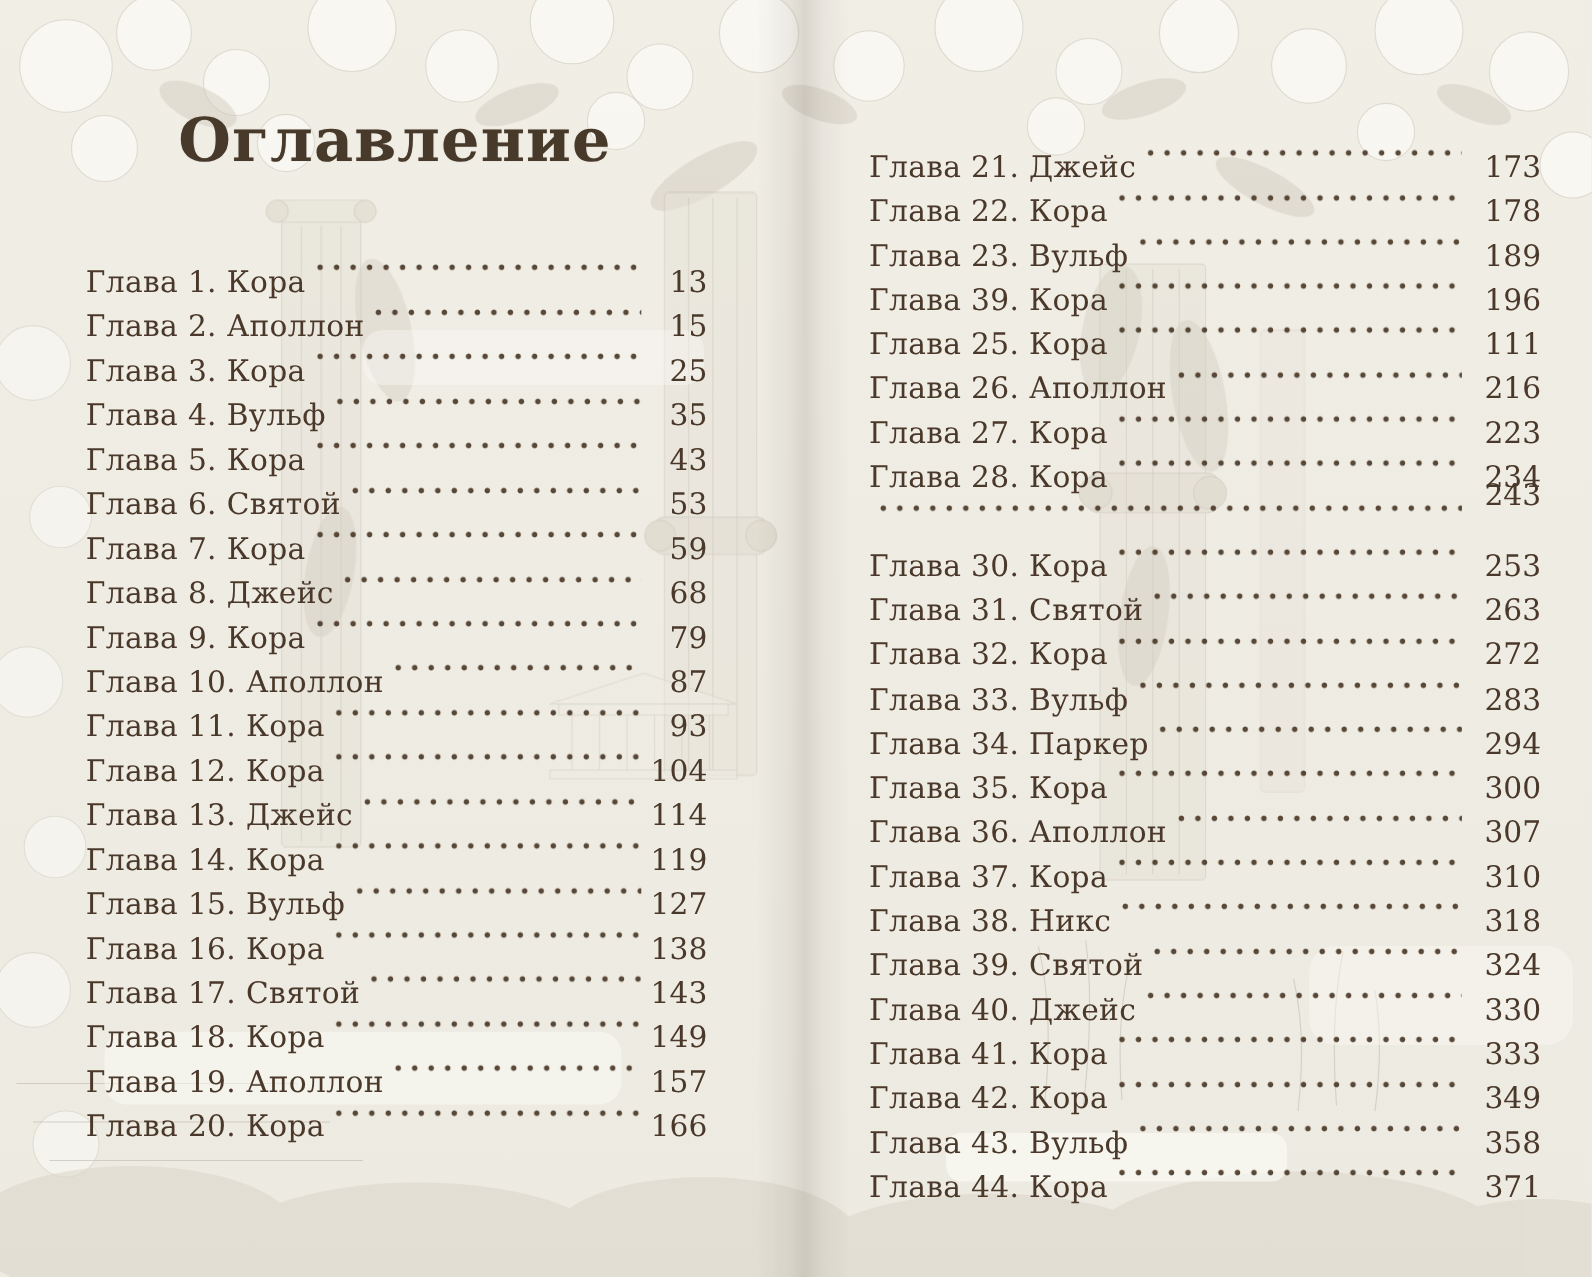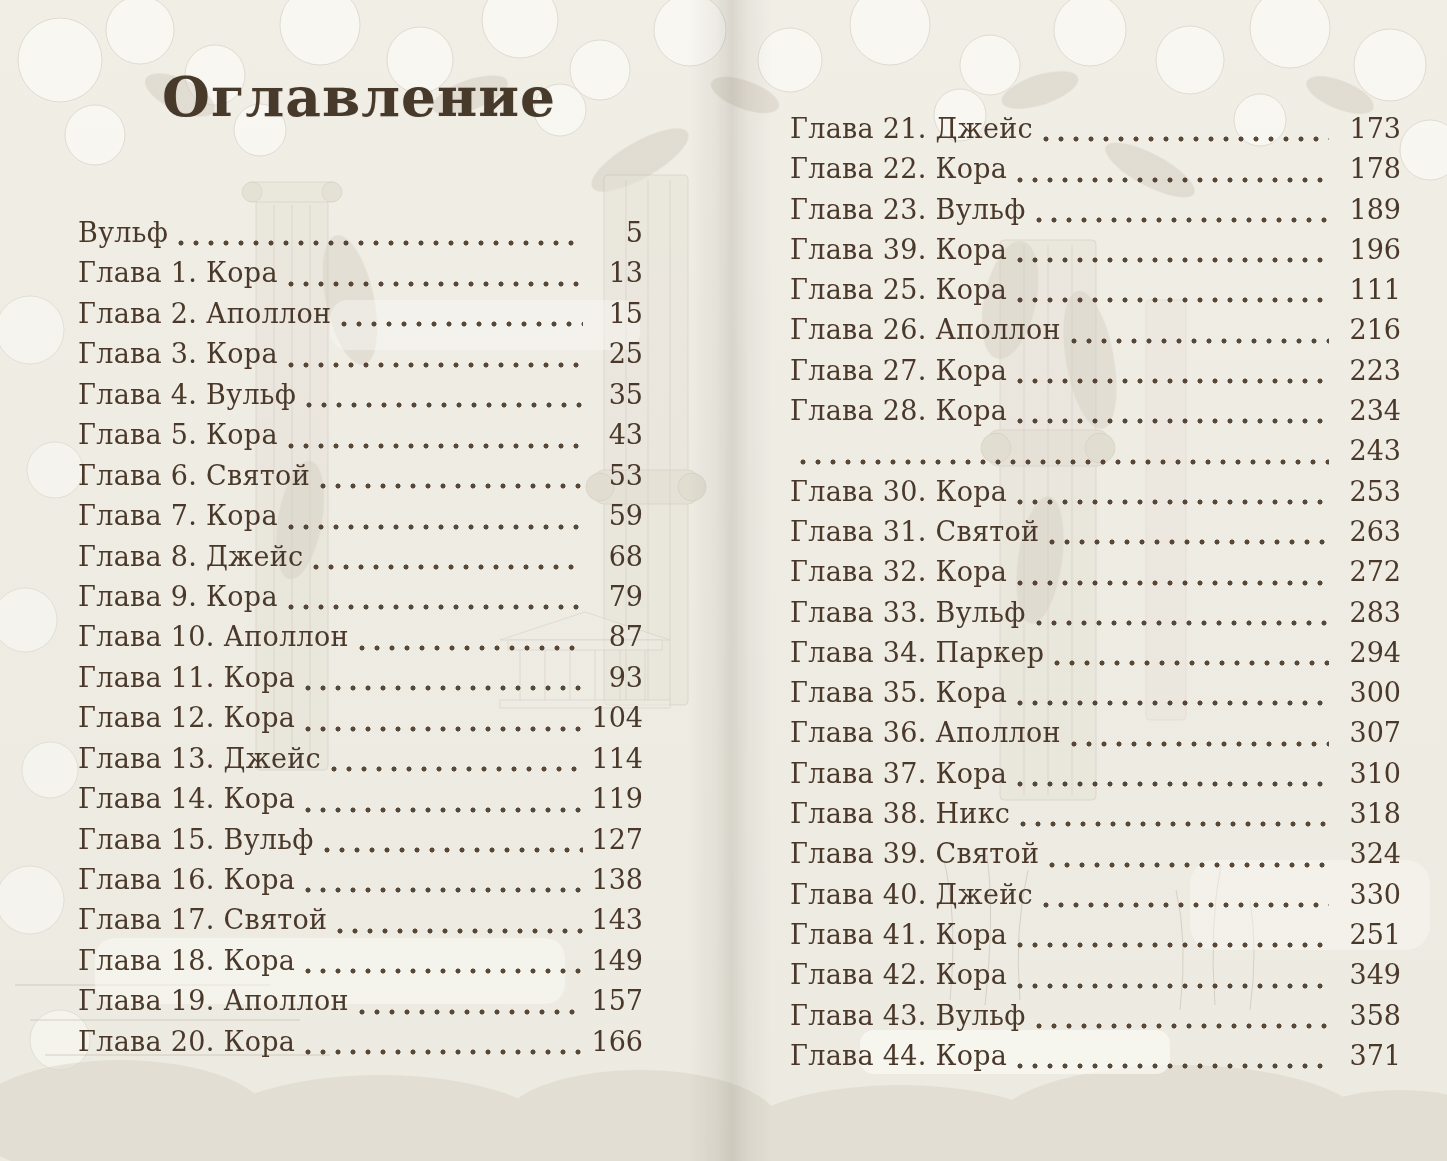--- a/index.html
+++ b/index.html
@@ -14,32 +14,32 @@
   .gutter{
     position:absolute;left:688px;top:0;width:84px;height:100%;z-index:1;
     background:linear-gradient(to right,
       rgba(99,92,79,0) 0%, rgba(99,92,79,0.08) 35%,
       rgba(99,92,79,0.16) 52%, rgba(99,92,79,0.06) 72%, rgba(99,92,79,0) 100%);
   }
   .page{position:absolute;top:0;height:100%;z-index:2;}
   .page.left{left:0;width:723px;}
   .page.right{left:723px;width:724px;}
   .toc-title{
-    margin:64px 83px 0 78px;text-align:center;
+    margin:94px 83px 0 78px;text-align:center;
     font-size:55px;font-weight:bold;letter-spacing:1px;
     color:#473a2b;
     text-shadow:0 0 1px rgba(71,58,43,0.25);
   }
   .list{position:absolute;}
   .page.left  .list{left:78px;right:80px;top:213px;}
   .page.right .list{left:67px;right:46px;top:109px;}
   .row{display:flex;align-items:baseline;height:40.45px;line-height:40.45px;
        color:#4a392a;font-size:27px;}
   .page.right .row{height:40.3px;line-height:40.3px;}
-  .lbl{white-space:nowrap;letter-spacing:0.3px;}
+  .lbl{white-space:nowrap;letter-spacing:0.3px;margin-top:24px;}
   .dots{
     flex:1 1 auto;height:6px;align-self:flex-end;margin:0 8px 7px 10px;
     background-image:radial-gradient(circle at 3px 3px,
       rgba(74,57,40,0.92) 2.1px, rgba(74,57,40,0) 2.9px);
     background-size:15px 6px;background-repeat:repeat-x;background-position:0 0;
   }
   .num{white-space:nowrap;text-align:right;min-width:52px;}
   .page.right .num{min-width:64px;}
 </style>
 </head>
@@ -170,25 +170,20 @@
       <rect x="1190" y="860" width="240" height="90" rx="24" opacity="0.45"></rect>
     </g>
   </svg>
 
   <div class="gutter"></div>
 
   <div class="page left">
     <div class="toc-title">Оглавление</div>
     <div class="list">
       <div class="row">
-          <span class="lbl">Вульф</span>
-          <span class="dots"></span>
-          <span class="num">5</span>
-        </div>
-      <div class="row">
           <span class="lbl">Глава 1. Кора</span>
           <span class="dots"></span>
           <span class="num">13</span>
         </div>
       <div class="row">
           <span class="lbl">Глава 2. Аполлон</span>
           <span class="dots"></span>
           <span class="num">15</span>
         </div>
       <div class="row">
@@ -381,21 +376,21 @@
           <span class="num">324</span>
         </div>
       <div class="row">
           <span class="lbl">Глава 40. Джейс</span>
           <span class="dots"></span>
           <span class="num">330</span>
         </div>
       <div class="row">
           <span class="lbl">Глава 41. Кора</span>
           <span class="dots"></span>
-          <span class="num">251</span>
+          <span class="num">333</span>
         </div>
       <div class="row">
           <span class="lbl">Глава 42. Кора</span>
           <span class="dots"></span>
           <span class="num">349</span>
         </div>
       <div class="row">
           <span class="lbl">Глава 43. Вульф</span>
           <span class="dots"></span>
           <span class="num">358</span>

